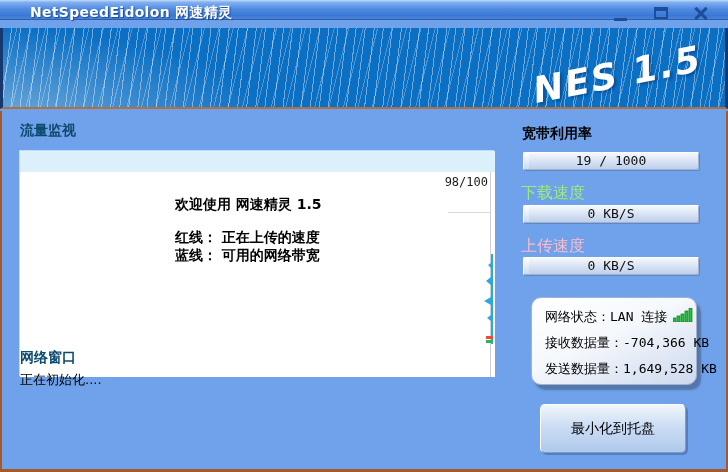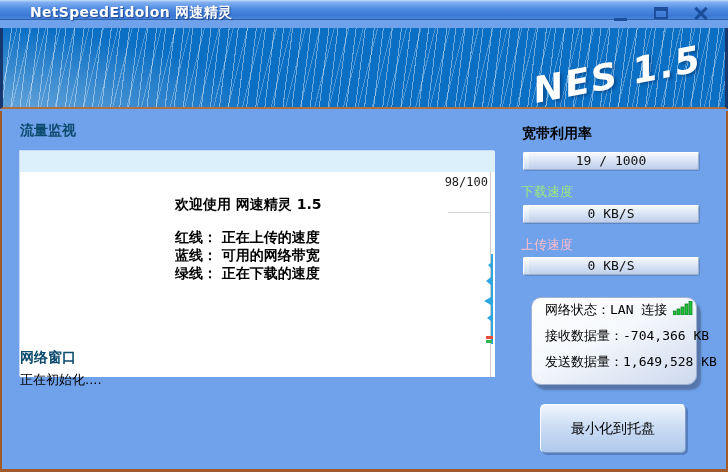--- a/index.html
+++ b/index.html
@@ -46,41 +46,41 @@
   .chart-strip { position:absolute; left:0; top:0; width:475px; height:21px; background:#DCF0FB; }
   .scale-label { position:absolute; right:7px; top:24px; font-family:"DejaVu Sans Mono","Liberation Mono",monospace;
     font-size:12px; color:#1a1a1a; }
   .chart-vline { position:absolute; left:470px; top:21px; bottom:0; width:1px; background:#CFCFCF; }
   .chart-hline { position:absolute; left:428px; top:61px; width:42px; height:1px; background:#D8D8D8; }
   .welcome { position:absolute; left:155px; top:44px; color:#000; font-weight:bold; font-size:14px; line-height:18px; }
   .welcome .legend { margin-top:15px; }
   .graph-svg { position:absolute; left:455px; top:100px; }
 
   
-  .rp-label { position:absolute; font-size:13px; white-space:nowrap; }
+  .rp-label { position:absolute; font-size:16px; white-space:nowrap; }
   .l-bw { left:520px; top:14px; color:#000; font-weight:bold; font-size:14px; }
   .l-dl { left:519px; top:72px; color:#9CEB7A; }
   .l-ul { left:519px; top:125px; color:#FFBCCB; }
   .bar { position:absolute; width:176px; height:18px; border-radius:2px;
     background:linear-gradient(to bottom,#F9FBFE 0%,#D5E1F3 55%,#BCCDEA 100%);
     box-shadow:inset 1px 1px 0 #FFFFFF, inset -1px -1px 0 #9FB2D0, 1px 1px 0 rgba(60,85,140,0.35);
     text-align:center; font-family:"DejaVu Sans Mono","Liberation Mono",monospace;
     font-size:13px; color:#111; line-height:18px; }
   .bar::before { content:""; position:absolute; left:1px; top:1px; bottom:1px; width:5px;
     background:linear-gradient(#fff,#CBDAF1); border-radius:2px 0 0 2px; }
   .bar-bw { left:521px; top:41px; }
   .bar-dl { left:521px; top:94px; }
   .bar-ul { left:521px; top:146px; }
 
   
   .status-box { position:absolute; left:529px; top:186px; width:166px; height:88px; border-radius:10px;
     background:linear-gradient(155deg,#FFFFFF 0%,#F5F8FC 45%,#CDD9EE 100%);
     border:1px solid #9FB2D2;
     box-shadow:4px 5px 2px rgba(66,82,118,0.55);
-    padding:2px 0 0 13px; font-size:13px; color:#000; }
+    padding:9px 0 0 13px; font-size:13px; color:#000; }
   .status-line { height:26px; line-height:20px; white-space:nowrap; }
   .status-val { font-family:"DejaVu Sans Mono","Liberation Mono",monospace; font-size:13px; }
   .sig { display:inline-block; vertical-align:-1px; margin-left:6px; }
 
   
   .tray-btn { position:absolute; left:538px; top:293px; width:146px; height:49px; border-radius:5px;
     background:linear-gradient(to bottom,#F0F6FD 0%,#CCDDF4 45%,#AFC9EC 100%);
     border:1px solid #7E9CC6; border-top-color:#FFFFFF; border-left-color:#FFFFFF;
     box-shadow:2px 2px 0 rgba(40,60,110,0.35);
     font-size:14px; color:#000; text-align:center; line-height:47px; cursor:pointer;
@@ -116,21 +116,20 @@
     <div class="chart">
       <div class="chart-strip"></div>
       <div class="scale-label">98/100</div>
       <div class="chart-vline"></div>
       <div class="chart-hline"></div>
       <div class="welcome">
         <div>欢迎使用 网速精灵 1.5</div>
         <div class="legend">
           <div>红线：  正在上传的速度</div>
           <div>蓝线： 可用的网络带宽</div>
-          <div>绿线：  正在下载的速度</div>
         </div>
       </div>
       <svg class="graph-svg" width="20" height="93" viewBox="0 0 20 93">
         <polygon fill="#2EA7E0" points="18,93 18,3 16,3 16,12 13,14 16,17 16,26 11,30 16,34 16,46 9,50 16,54 16,64 12,67 16,70 16,93"></polygon>
         <rect x="11" y="85" width="7" height="3" fill="#E84C3C"></rect>
         <rect x="11" y="89" width="6" height="3" fill="#2FB44E"></rect>
       </svg>
     </div>
 
     <div class="sec-title t-netwin">网络窗口</div>

